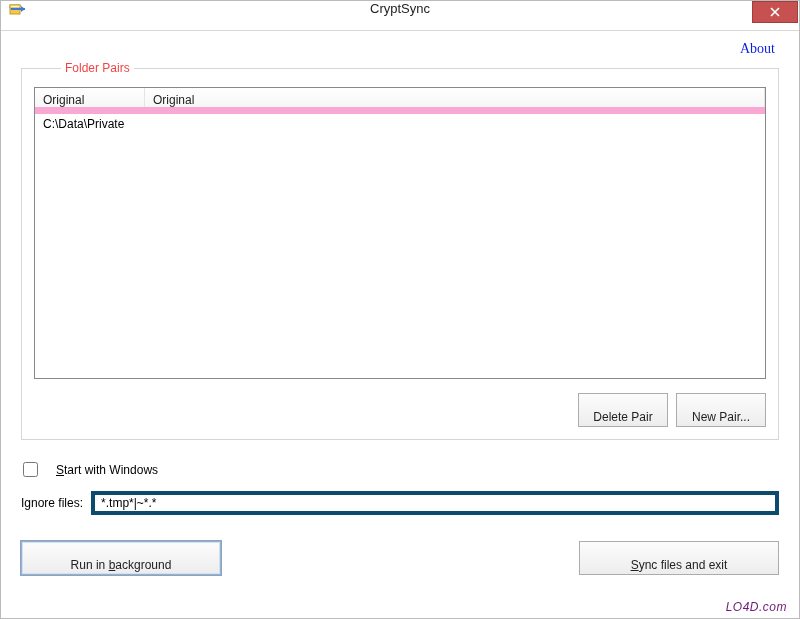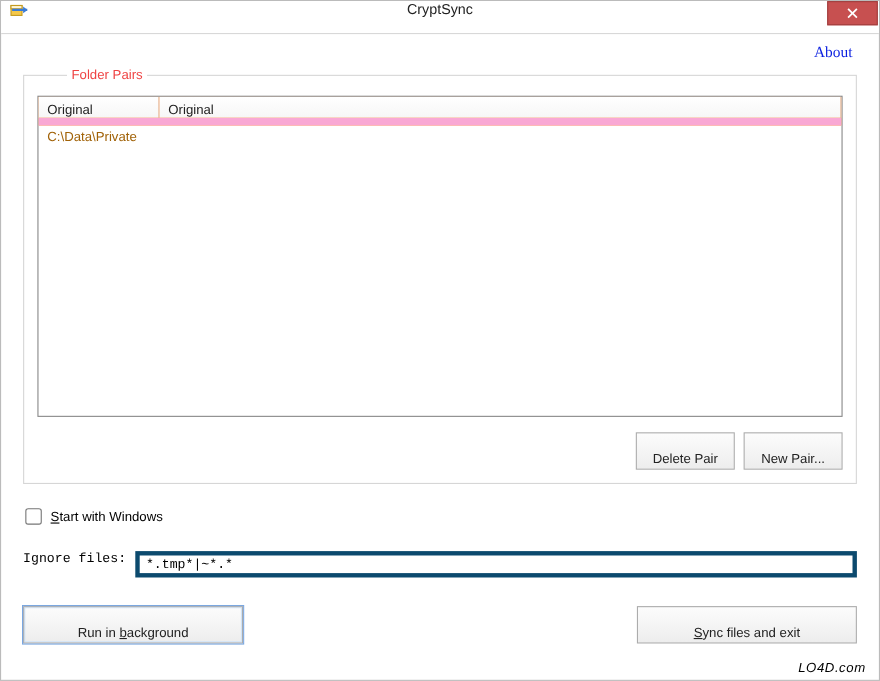--- a/index.html
+++ b/index.html
@@ -94,21 +94,21 @@
   .col-encrypted { flex: 1; }
   .list-body { }
   .list-row {
     display: flex;
     height: 20px;
     line-height: 20px;
   }
   .list-row .cell {
     padding: 0 8px;
     font-size: 12px;
-    color: #a16207;
+    color: #000000;
     white-space: nowrap;
   }
   .pair-buttons {
     display: flex;
     justify-content: flex-end;
     gap: 8px;
     padding-top: 14px;
   }
   .win-btn {
     border: 1px solid #acacac;
@@ -116,34 +116,33 @@
     font-size: 12px;
     padding: 16px 14px;
     min-width: 90px;
     height: 26px;
     color: #222;
     cursor: pointer;
   }
   .checkbox-row {
     display: flex;
     align-items: center;
-    gap: 4px;
+    gap: 14px;
     margin-top: 22px;
     font-size: 12px;
   }
   .checkbox-row input[type=checkbox] {
     width: 15px; height: 15px;
     margin: 0 4px 0 2px;
   }
   .ignore-row {
     display: flex;
-    align-items: flex-start;
+    align-items: center;
     gap: 8px;
-    margin-top: 24px;
-    font-family: Liberation Mono, monospace;
+    margin-top: 14px;
   }
   .ignore-row label { font-size: 12px; white-space: nowrap; }
   .ignore-row input[type=text] {
     flex: 1;
     height: 24px;
     border: 4px solid #0c4a6e;
     padding: 2px 6px;
     font-size: 12px;
     font-family: inherit;
   }
@@ -159,21 +158,21 @@
   }
   .btn-focus {
     outline: 1px solid #7aa7e0;
     box-shadow: 0 0 0 1px #cfe3f7 inset;
   }
   .watermark {
     position: absolute;
     right: 12px;
     bottom: 4px;
     font-size: 12px;
-    color: #000000;
+    color: #701a75;
     font-style: italic;
     letter-spacing: 0.5px;
     pointer-events: none;
   }
   .ul { text-decoration: underline; }
 </style>
 </head>
 <body>
 
 <div class="titlebar">

